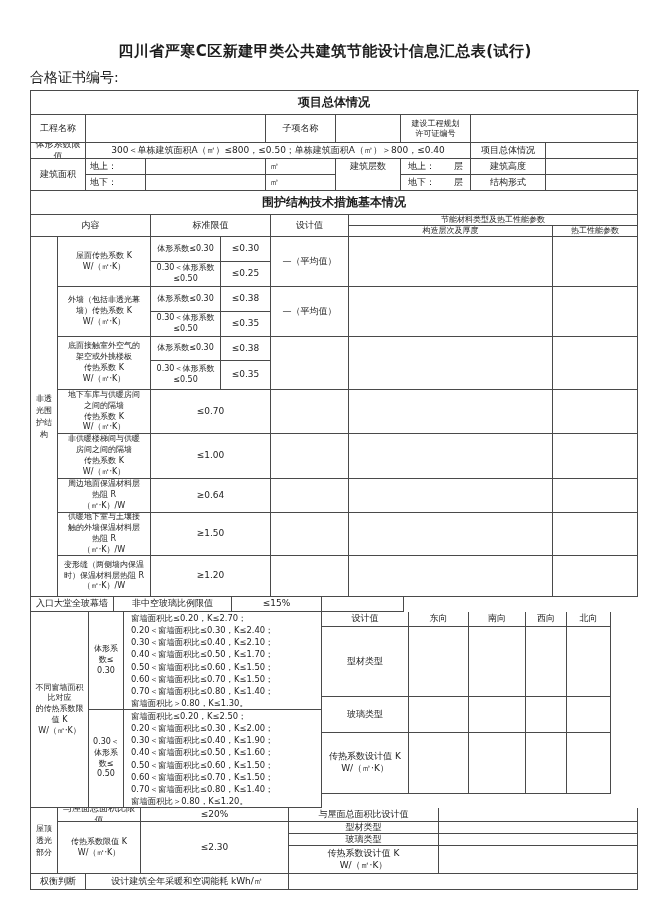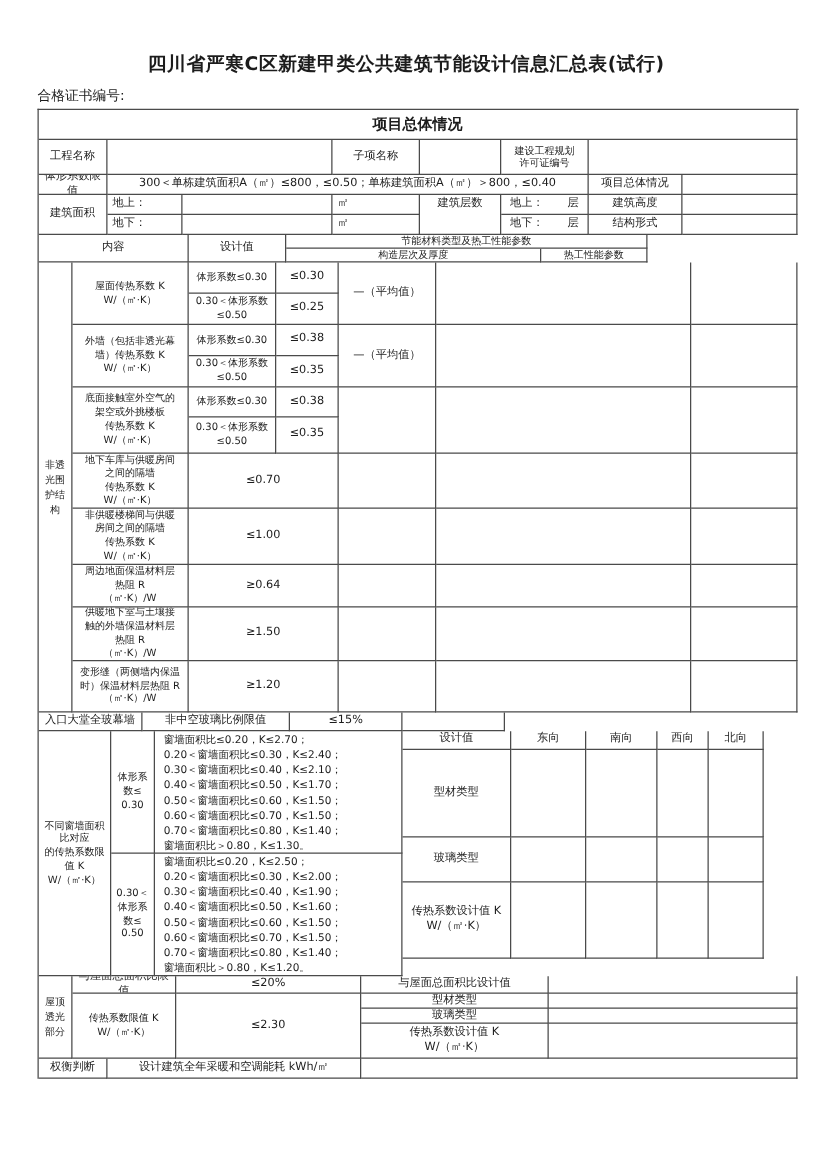--- a/index.html
+++ b/index.html
@@ -2,21 +2,21 @@
 <html><head>
 <meta charset="utf-8">
 <style>
   html,body{margin:0;padding:0;}
   body{
     width:650px;height:919px;background:#ffffff;
     font-family:"DejaVu Sans",sans-serif;color:#1c1c1c;
     overflow:hidden;
   }
   .title{padding-top:42px;text-align:center;font-size:15px;font-weight:bold;letter-spacing:.5px;}
-  .cert{margin:8px 0 3px 30px;font-size:11px;}
+  .cert{margin:8px 0 3px 30px;font-size:14px;}
   .sheet{width:608px;margin-left:30px;}
   .tbl{border-top:1px solid #4a4a4a;border-left:1px solid #4a4a4a;}
   .r{display:flex;align-items:stretch;}
   .col{display:flex;flex-direction:column;}
   .c{
     border-right:1px solid #4a4a4a;border-bottom:1px solid #4a4a4a;
     box-sizing:border-box;display:flex;align-items:center;justify-content:center;
     text-align:center;font-size:9px;line-height:1.3;white-space:pre-line;
     overflow:hidden;padding:0 1px;
   }
@@ -81,23 +81,27 @@
         <div class="c" style="width:92px"></div>
       </div>
       <div class="r" style="height:16px">
         <div class="c between" style="width:70px"><span>地下：</span><span>层</span></div>
         <div class="c" style="width:75px">结构形式</div>
         <div class="c" style="width:92px"></div>
       </div>
     </div>
   </div>
 
+  <div class="r" style="height:24px">
+    <div class="c hd" style="width:607px">围护结构技术措施基本情况</div>
+  </div>
 
   <div class="r" style="height:22px">
     <div class="c" style="width:120px">内容</div>
+    <div class="c" style="width:120px">标准限值</div>
     <div class="c" style="width:78px">设计值</div>
     <div class="col" style="width:289px">
       <div class="r" style="height:11px">
         <div class="c small" style="width:289px">节能材料类型及热工性能参数</div>
       </div>
       <div class="r" style="height:11px">
         <div class="c small" style="width:204px">构造层次及厚度</div>
         <div class="c small" style="width:85px">热工性能参数</div>
       </div>
     </div>

